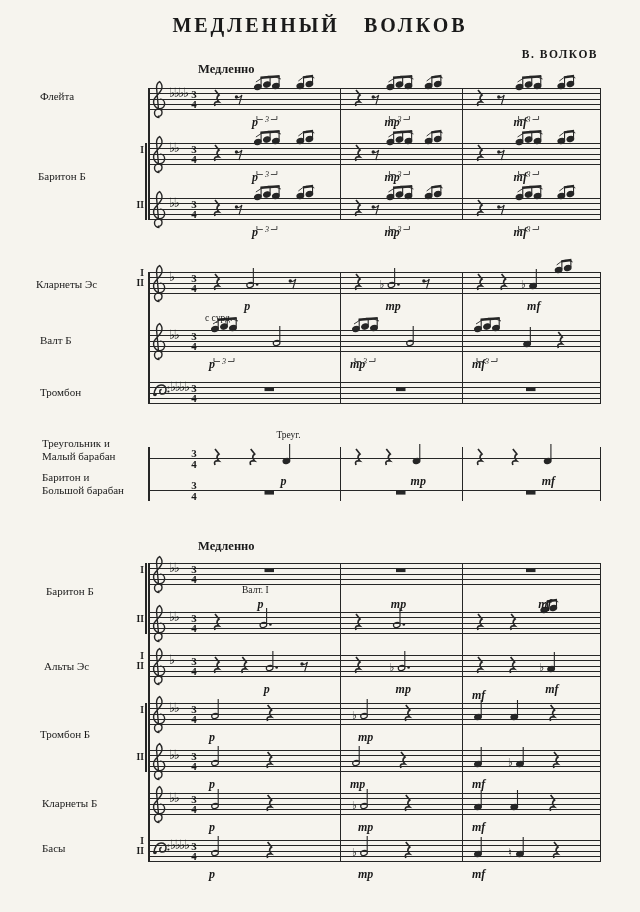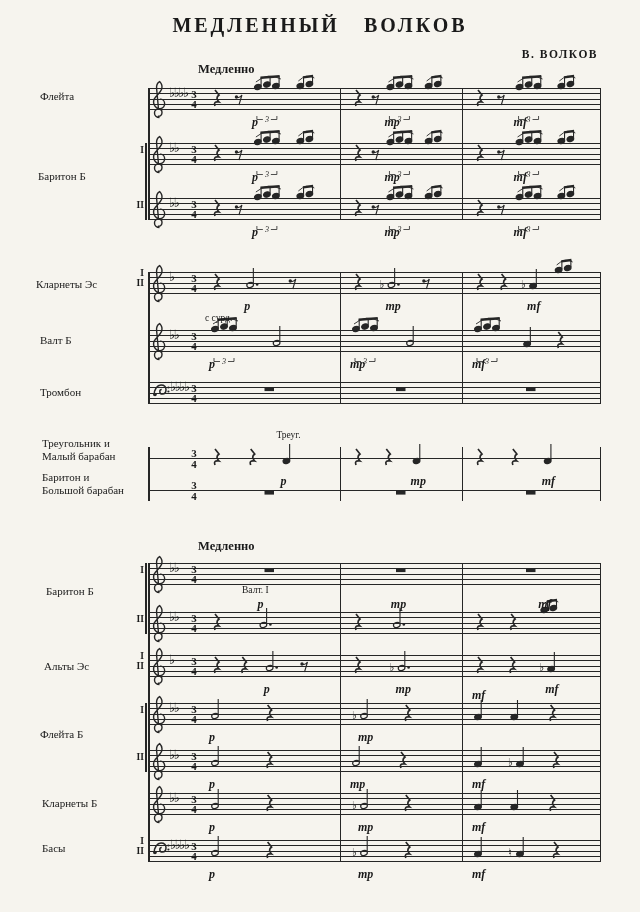--- a/index.html
+++ b/index.html
@@ -663,21 +663,21 @@
         <ellipse cx="83.14285714285714" cy="28" rx="3.4" ry="2.5" transform="rotate(-18 83.14285714285714 28)" fill="#262626" stroke="#262626" stroke-width="1.2"></ellipse>
         <line x1="86.34285714285714" y1="27" x2="86.34285714285714" y2="11" stroke="#262626" stroke-width="1.1"></line>
       </svg>
     </div>
     <div class="abs dyn" style="left:545.1428571428571px;top:682px;">mf</div>
     <div class="abs staff-line" style="left:148px;top:703px;width:452px;"></div>
     <div class="abs staff-line" style="left:148px;top:708px;width:452px;"></div>
     <div class="abs staff-line" style="left:148px;top:714px;width:452px;"></div>
     <div class="abs staff-line" style="left:148px;top:719px;width:452px;"></div>
     <div class="abs staff-line" style="left:148px;top:724px;width:452px;"></div>
-    <div class="abs inst-label" style="left:40px;top:728px;width:108px;">Флейта Б</div>
+    <div class="abs inst-label" style="left:40px;top:728px;width:108px;">Тромбон Б</div>
     <div class="abs numeral" style="left:128px;top:705px;">I</div>
     <div class="abs " style="left:151px;top:695px;">
       <svg width="18" height="40" viewBox="0 0 18 40">
         <path d="M8.5 37.5 C5.5 37.5 3.5 35.5 3.5 33 C3.5 30.5 5.5 29 7.5 29 C9.5 29 11 30.5 11 32.5 C11 35 9.2 36.6 6.8 36.2 M7.5 29 L5.6 8.5 C5.3 5.5 6.5 2.8 8.6 1.6 C10.6 3.6 11.6 6.2 10.6 9.2 C9.6 12.2 6.6 14.6 4.6 17 C2.6 19.4 2.1 22 3.1 24.5 C4.1 27 6.6 28.6 9.1 28.6 C12.1 28.6 14.1 26 13.6 23 C13.2 20.6 11.1 19 8.9 19.2" fill="none" stroke="#262626" stroke-width="1.4"></path>
       </svg>
     </div>
     <div class="abs flats" style="left:169px;top:700px;">♭♭</div>
     <div class="abs timesig" style="left:187px;top:703.5px;">
       <div>3</div>
       <div>4</div>

